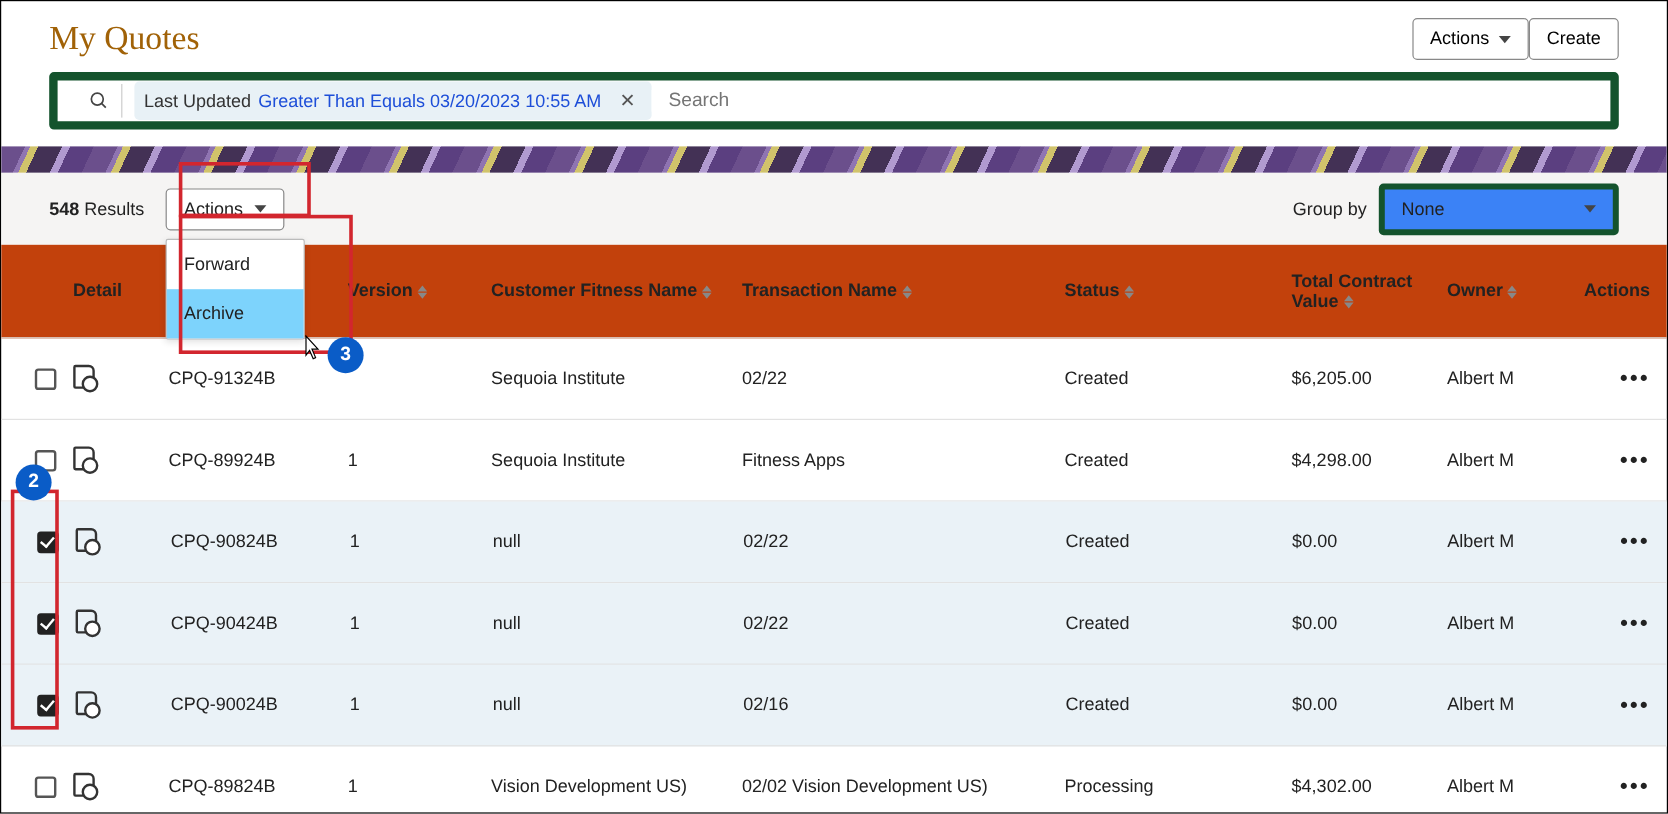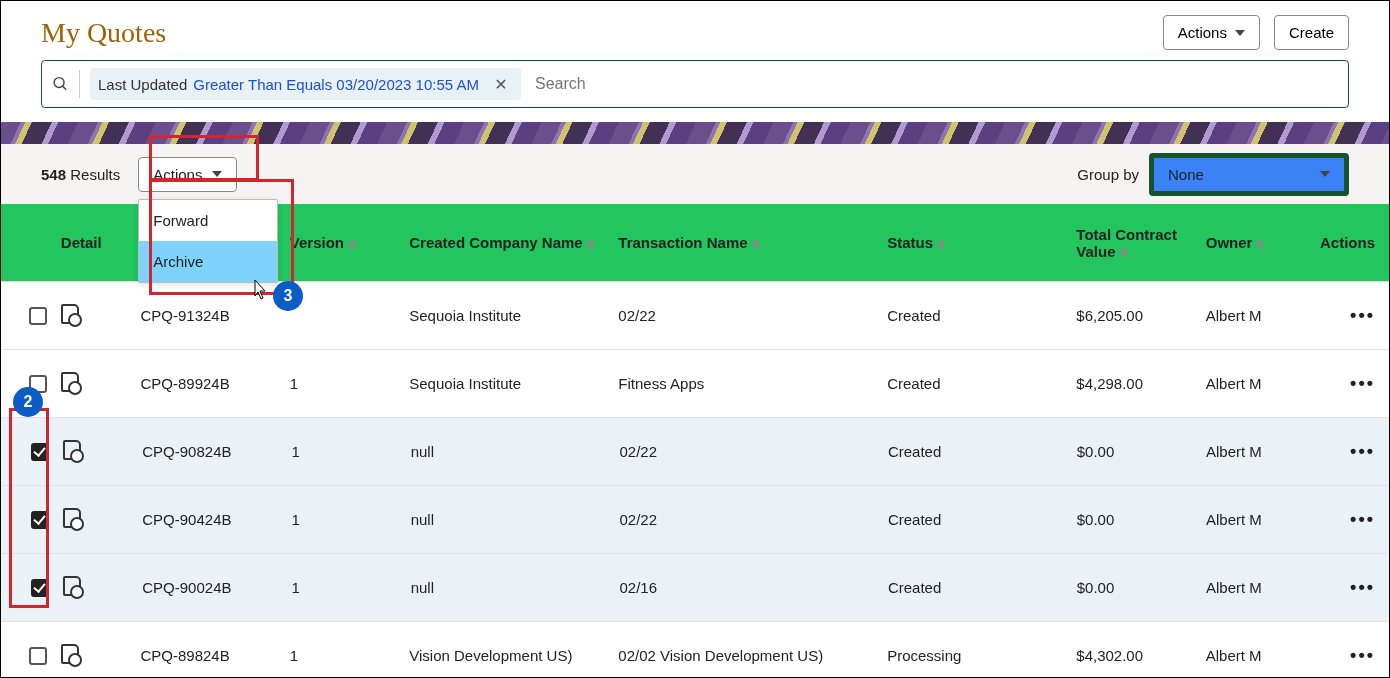--- a/index.html
+++ b/index.html
@@ -3,56 +3,56 @@
 <meta charset="utf-8">
 <style>
   * { box-sizing: border-box; margin: 0; padding: 0; }
   body { font-family: -apple-system, "Segoe UI", Helvetica, Arial, sans-serif; color: #222; background: #fff; position: relative; width: 1390px; height: 678px; overflow: hidden; border: 1px solid #000; }
 
   
   .header { display:flex; align-items:center; padding: 14px 40px 10px 40px; }
   .page-title { font-size: 28px; font-weight: 400; font-family: Georgia, "Times New Roman", serif; color:#a16207; }
   .header-spacer { flex:1; }
   .btn { border: 1px solid #888; background:#fff; border-radius:4px; padding: 8px 14px; font-size: 15px; cursor:pointer; display:inline-flex; align-items:center; gap:8px; }
-  .btn + .btn { margin-left:14px; }
+  .btn + .btn { margin-left:0; }
   .caret-down { width:0;height:0;border-left:5px solid transparent;border-right:5px solid transparent;border-top:6px solid #444; display:inline-block; }
 
   
-  .searchbar { margin: 0 40px 14px 40px; border:1px solid #14532d; border-radius:4px; display:flex; align-items:center; padding:6px 10px; height:48px; }
+  .searchbar { margin: 0 40px 14px 40px; border:7px solid #14532d; border-radius:4px; display:flex; align-items:center; padding:6px 26px; height:48px; }
   .search-icon-box { width:28px; display:flex; align-items:center; justify-content:center; border-right:1px solid #ccc; padding-right:10px; margin-right:10px; height:28px;}
   .filter-chip { background:#e8f1f6; border-radius:4px; display:flex; align-items:center; padding:4px 8px; font-size:15px; }
   .chip-label { color:#333; margin-right:6px; }
   .chip-value { color:#1d4ed8; }
   .chip-close { margin-left:10px; width:24px; height:24px; display:flex; align-items:center; justify-content:center; cursor:pointer; color:#555; font-size:16px;}
   .search-input { border:none; outline:none; flex:1; font-size:16px; padding-left:14px; color:#0369a1; }
 
   
   .deco-band { height:22px; background: repeating-linear-gradient(115deg,#6b4f8c 0 18px,#8f74b1 18px 22px,#d1c36b 22px 28px,#433155 28px 46px,#b19ad0 46px 52px,#5b3f80 52px 70px); }
 
   
   .results-bar { display:flex; align-items:center; padding: 0 40px; height:60px; background:#f5f4f3; }
   .results-count { font-size:15px; }
   .results-count b { font-weight:700; }
   .inner-actions-wrap { position:relative; margin-left:18px; }
   .inner-actions-btn { border:1px solid #888; background:#fff; border-radius:4px; padding:8px 14px; font-size:15px; display:flex; align-items:center; gap:10px; cursor:pointer;}
   .groupby-wrap { margin-left:auto; display:flex; align-items:center; gap:10px; font-size:15px;}
   .groupby-select { border:5px solid #14532d; border-radius:4px; padding:8px 14px; background:#3b82f6; display:flex; align-items:center; gap:70px; cursor:pointer; min-width:200px; justify-content:space-between;}
 
   
-  .dropdown { position:absolute; top:42px; left:0; width:140px; background:#fff; border:1px solid #bbb; box-shadow:0 2px 6px rgba(0,0,0,.12); border-radius:2px; z-index:20; }
+  .dropdown { position:absolute; top:42px; left:0; width:116px; background:#fff; border:1px solid #bbb; box-shadow:0 2px 6px rgba(0,0,0,.12); border-radius:2px; z-index:20; }
   .dropdown-item { padding:12px 14px; font-size:15px; cursor:pointer; }
   .dropdown-item.hovered { background:#7dd3fc; }
 
   
   .callout-actions { position:absolute; border:3px solid #d2262e; pointer-events:none; z-index:25; }
   .callout-checks { position:absolute; border:3px solid #d2262e; pointer-events:none; z-index:25; }
 
   
   .table { width:100%; }
-  .thead { display:flex; align-items:center; padding: 0 14px; height:78px; border-bottom:1px solid #ddd; font-weight:600; font-size:15px; background:#22c55e;justify-content:center;}
+  .thead { display:flex; align-items:center; padding: 0 14px; height:78px; border-bottom:1px solid #ddd; font-weight:600; font-size:15px; background:#c2410c;justify-content:center;}
   .col-chk   { width:46px; display:flex; justify-content:center;}
   .col-detail{ width:80px; }
   .col-id    { width:150px; }
   .col-ver   { width:120px; }
   .col-cust  { width:210px; }
   .col-trans { width:270px; }
   .col-stat  { width:190px; }
   .col-tcv   { width:130px; }
   .col-owner { width:100px; }
   .col-act   { width:70px; text-align:right; }
@@ -141,21 +141,21 @@
 
 <div class="table">
   <div class="thead">
     <div class="col-chk"></div>
     <div class="col-detail">Detail</div>
     <div class="col-id"></div>
     <div class="col-ver"><span>Version</span><span class="sort-icon">
           <span class="sort-up"></span>
           <span class="sort-dn"></span>
         </span></div>
-    <div class="col-cust"><span>Created Company Name</span><span class="sort-icon">
+    <div class="col-cust"><span>Customer Fitness Name</span><span class="sort-icon">
           <span class="sort-up"></span>
           <span class="sort-dn"></span>
         </span></div>
     <div class="col-trans"><span>Transaction Name</span><span class="sort-icon">
           <span class="sort-up"></span>
           <span class="sort-dn"></span>
         </span></div>
     <div class="col-stat"><span>Status</span><span class="sort-icon">
           <span class="sort-up"></span>
           <span class="sort-dn"></span>

